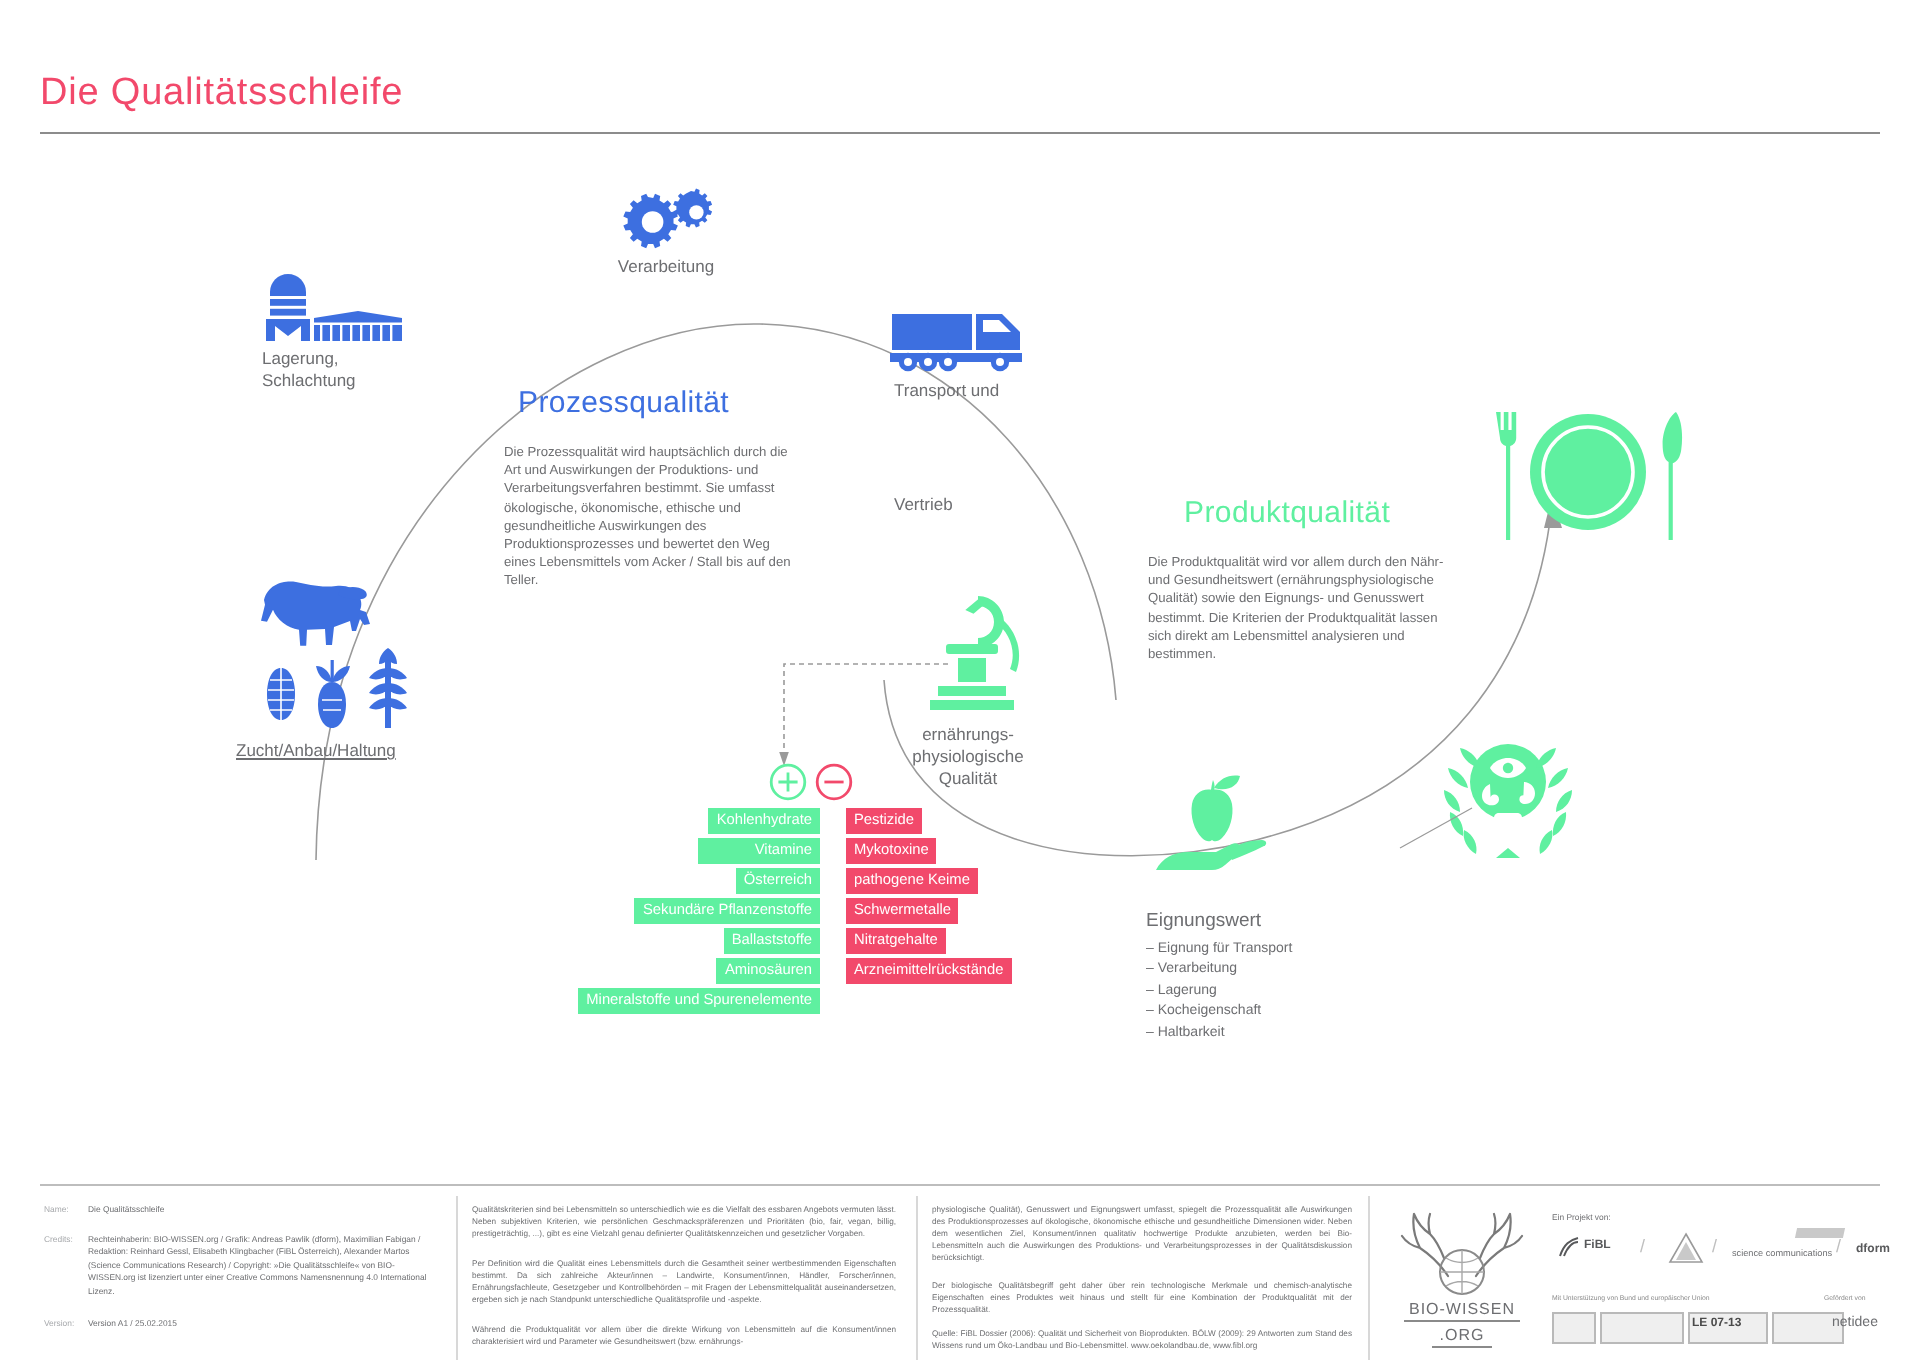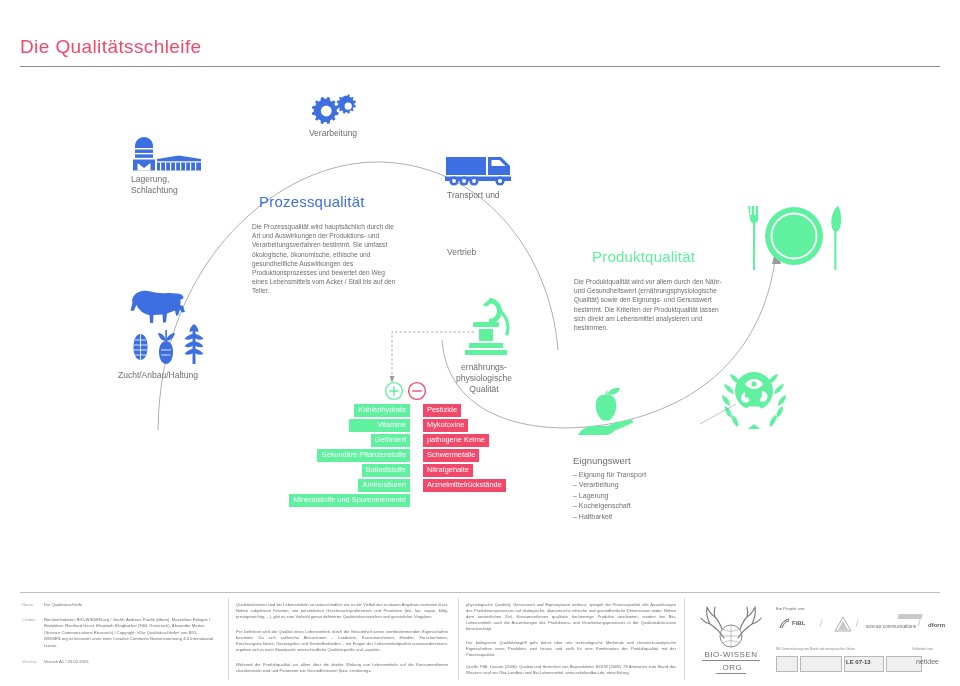--- a/index.html
+++ b/index.html
@@ -153,21 +153,21 @@
       <g>
         <path d="M68 56 c4 0 7.5 2 9.5 5 -3.5 1.5-7.5 .5-9.5-2z"></path>
         <path d="M68 56 c-4 0-7.5 2-9.5 5 3.5 1.5 7.5 .5 9.5-2z"></path>
         <path d="M68 63.5 c4 0 7.5 2 9.5 5 -3.5 1.5-7.5 .5-9.5-2z"></path>
         <path d="M68 63.5 c-4 0-7.5 2-9.5 5 3.5 1.5 7.5 .5 9.5-2z"></path>
         <path d="M68 71 c4 0 7.5 2 9.5 5 -3.5 1.5-7.5 .5-9.5-2z"></path>
         <path d="M68 71 c-4 0-7.5 2-9.5 5 3.5 1.5 7.5 .5 9.5-2z"></path>
       </g>
     </g>
   </svg>
-  <div class="lbl" style="left:118px;top:370px;">Zucht/Anbau/Haltung</div>
+  <div class="lbl" style="left:118px;top:370px;text-decoration:underline;">Zucht/Anbau/Haltung</div>
 
   <div class="heading" style="left:259px;top:193px;color:#3d6fe0;">Prozessqualität</div>
   <div class="body" style="left:252px;top:222px;width:148px;">Die Prozessqualität wird hauptsächlich durch die Art und Auswirkungen der Produktions- und Verarbeitungsverfahren bestimmt. Sie umfasst ökologische, ökonomische, ethische und gesundheitliche Auswirkungen des Produktionsprozesses und bewertet den Weg eines Lebensmittels vom Acker / Stall bis auf den Teller.</div>
 
   <svg class="ico" style="left:455px;top:296px;" width="64" height="64" viewBox="0 0 64 64">
     <g fill="#5ff0a0">
       <path d="M34 2 c7 0 13 6 13 13 0 7-6 13-13 13 v-5 c4 0 8-3 8-8 0-5-4-8-8-8z"></path>
       <path d="M28 6 l9 0 2 4 -9 0z" transform="rotate(-40 32 8)"></path>
       <rect x="18" y="26" width="26" height="5" rx="1.5"></rect>
       <path d="M24 33 h14 v12 h-14z"></path>
@@ -190,21 +190,21 @@
     <path d="M10 5.2 V14.8 M5.2 10 H14.8" stroke="#5ff0a0" stroke-width="1.4" fill="none"></path>
   </svg>
   <svg class="ico" style="left:407px;top:381px;" width="20" height="20" viewBox="0 0 20 20">
     <circle cx="10" cy="10" r="8.4" fill="none" stroke="#f2496b" stroke-width="1.4"></circle>
     <path d="M5.2 10 H14.8" stroke="#f2496b" stroke-width="1.4" fill="none"></path>
   </svg>
 
   <div class="tagcol-pos">
     <div class="tag pos" style="top:0px;">Kohlenhydrate</div>
     <div class="tag pos" style="top:15px;padding-left:28px;">Vitamine</div>
-    <div class="tag pos" style="top:30px;">Gefördert</div>
+    <div class="tag pos" style="top:30px;">Österreich</div>
     <div class="tag pos" style="top:45px;">Sekundäre Pflanzenstoffe</div>
     <div class="tag pos" style="top:60px;">Ballaststoffe</div>
     <div class="tag pos" style="top:75px;">Aminosäuren</div>
     <div class="tag pos" style="top:90px;">Mineralstoffe und Spurenelemente</div>
   </div>
 
   <div class="tagcol-neg">
     <div class="tag neg" style="top:0px;">Pestizide</div>
     <div class="tag neg" style="top:15px;">Mykotoxine</div>
     <div class="tag neg" style="top:30px;">pathogene Keime</div>

